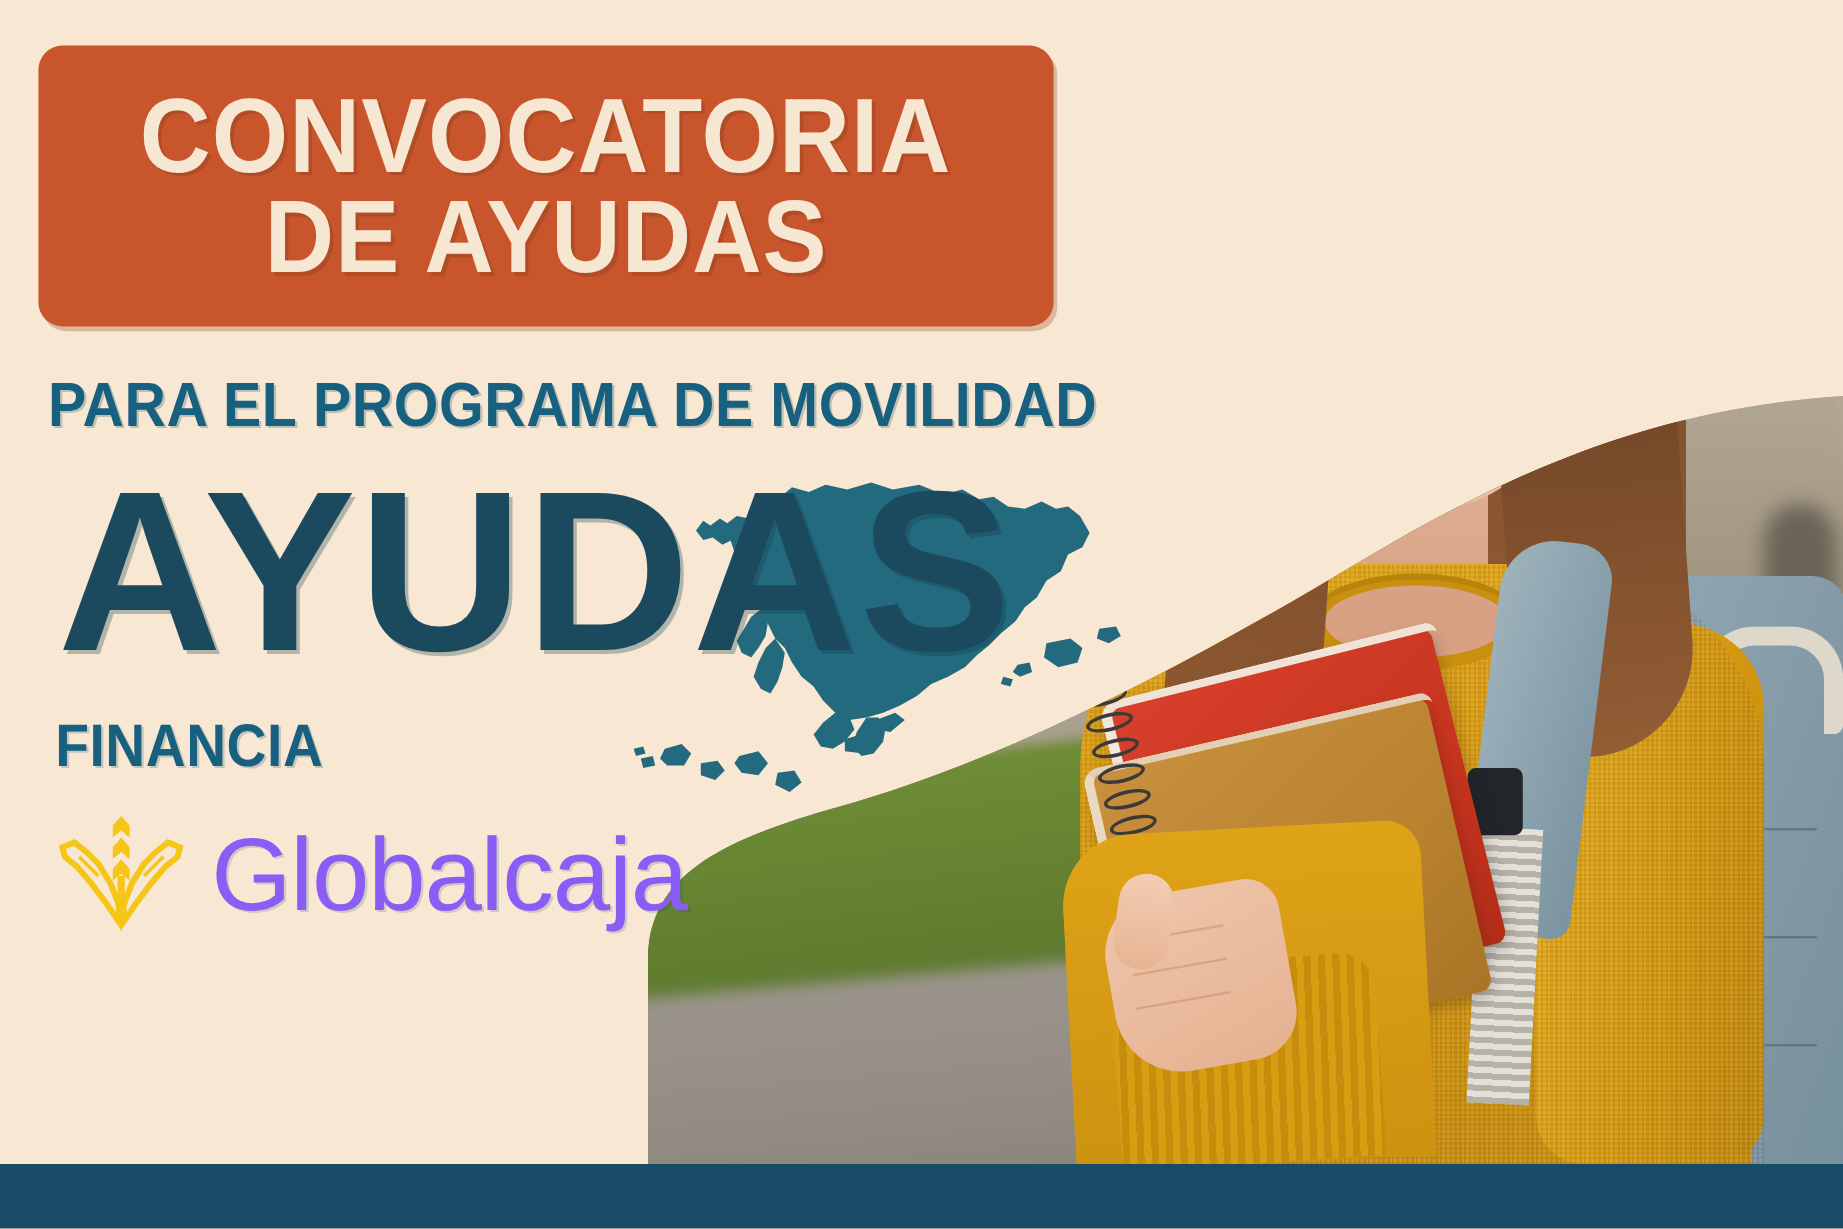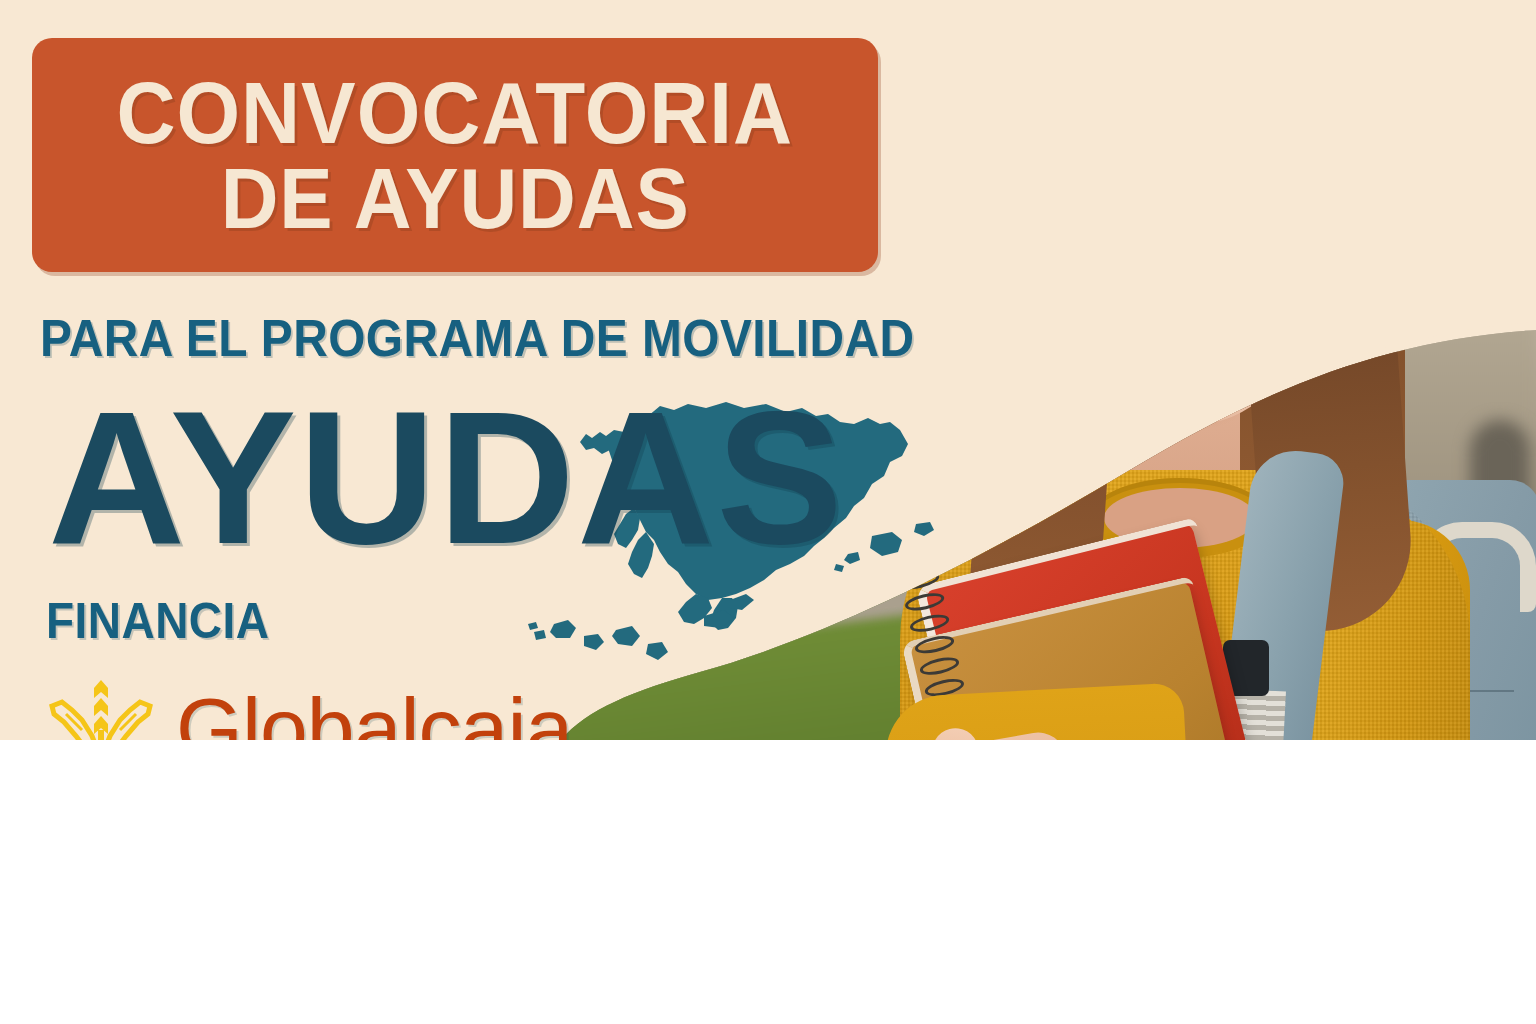--- a/index.html
+++ b/index.html
@@ -3,21 +3,21 @@
 <meta charset="utf-8">
 <style>
   html, body {
     margin: 0;
     padding: 0;
     background: #ffffff;
   }
   .banner {
     position: relative;
     width: 1536px;
-    height: 740px;
+    height: 1024px;
     overflow: hidden;
     background: #F8E8D3;
     font-family: "Liberation Sans", sans-serif;
   }
 
   
   .photo-area {
     position: absolute;
     left: 0; top: 0;
     width: 1536px; height: 970px;
@@ -476,21 +476,21 @@
   }
 
   .logo-row {
     position: absolute;
     left: 42px; top: 676px;
     display: flex;
     align-items: center;
     gap: 16px;
   }
   .logo-word {
-    color: #c2410c;
+    color: #8b5cf6;
     font-size: 86px;
     font-weight: 400;
     letter-spacing: -1px;
     text-shadow: 2px 2px 0 rgba(12,70,86,.18);
     line-height: 1;
     text-align: right;
   }
 
   .spain-map { position: absolute; left: 528px; top: 388px; }
 </style>

